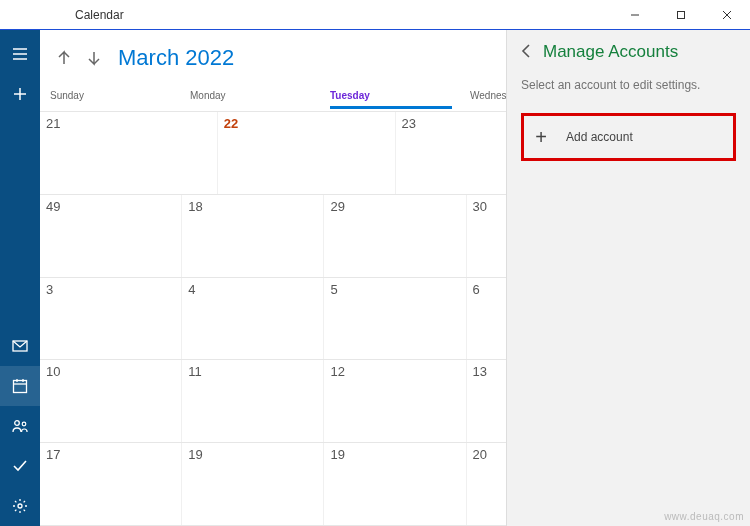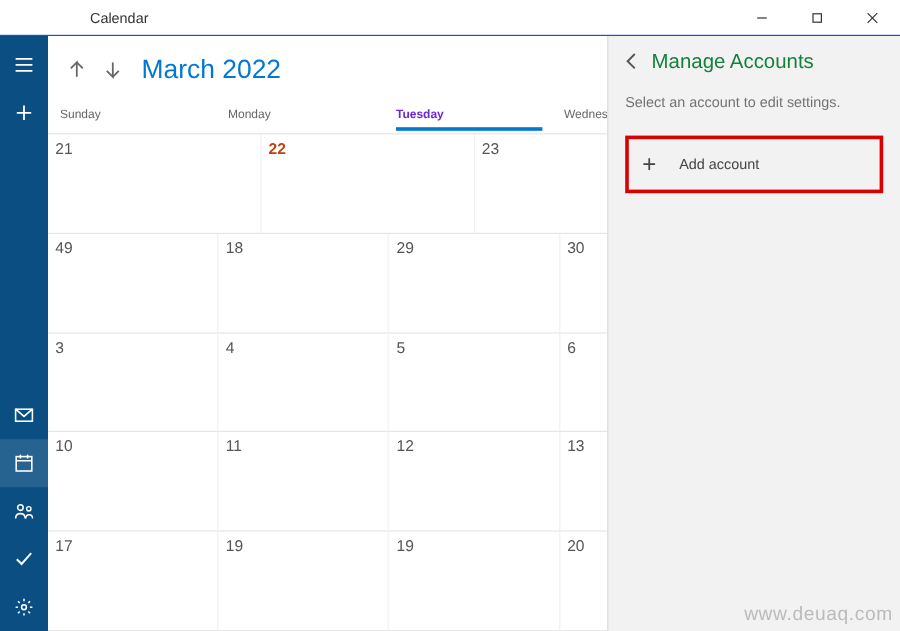--- a/index.html
+++ b/index.html
@@ -40,21 +40,21 @@
   
   .panel { position: absolute; right: 0; top: 0; width: 244px; height: 496px; background: #f2f2f2; border-left: 1px solid #ddd; padding: 12px 14px 0 14px; }
   .panel-header { display: flex; align-items: center; gap: 12px; margin-bottom: 16px; }
   .back-chevron { font-size: 14px; color: #666; cursor: pointer; }
   .panel-title { font-size: 17px; color: #15803d; font-weight: 400; }
   .panel-sub { font-size: 12px; color: #737373; margin-bottom: 23px; }
   .add-account { border: 3px solid #d80000; padding: 10px 6px; display: flex; align-items: center; gap: 14px; cursor: pointer; margin-top:-2px;}
   .add-account .plus { width: 22px; height: 22px; display:flex; align-items:center; justify-content:center; font-size:20px; font-weight:300; color:#444;}
   .add-account-label { font-size: 12px; color: #444; }
   
-  .watermark { position:absolute; right:6px; bottom:4px; font-size:16px; color:#bbb; letter-spacing: .5px;}
+  .watermark { position:absolute; right:6px; bottom:4px; font-size:10px; color:#bbb; letter-spacing: .5px;}
 </style>
 </head>
 <body>
 
 <div class="titlebar">
   <span class="titlebar-title">Calendar</span>
   <div class="win-controls">
     <div class="win-btn">
       <svg viewBox="0 0 10 10" width="10" height="10">
           <line x1="1" y1="5" x2="9" y2="5" stroke="#333" stroke-width="1"></line>

